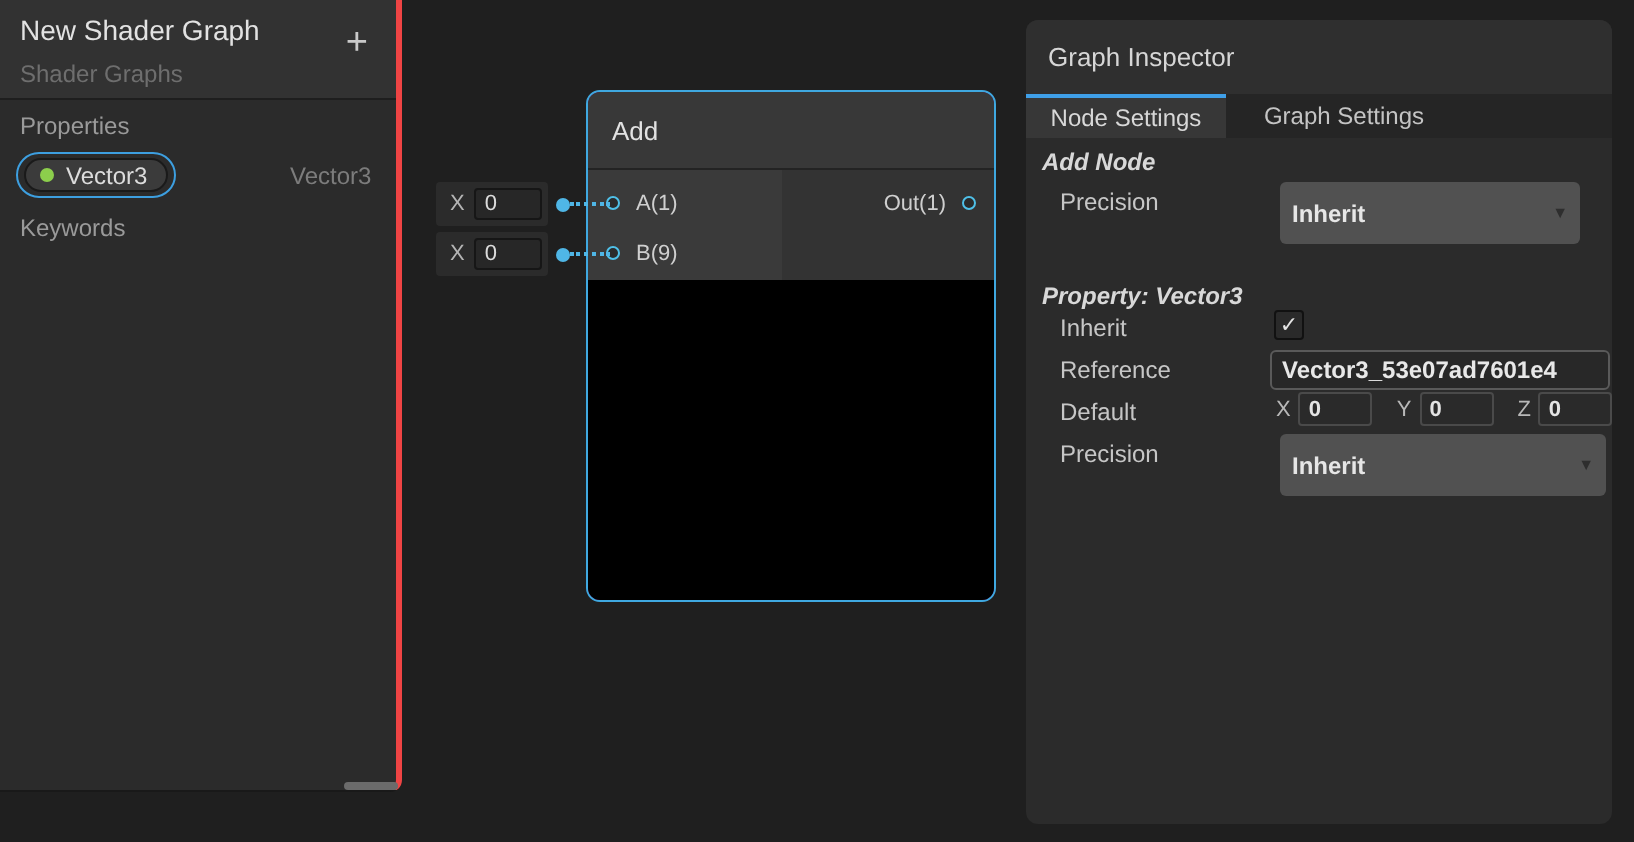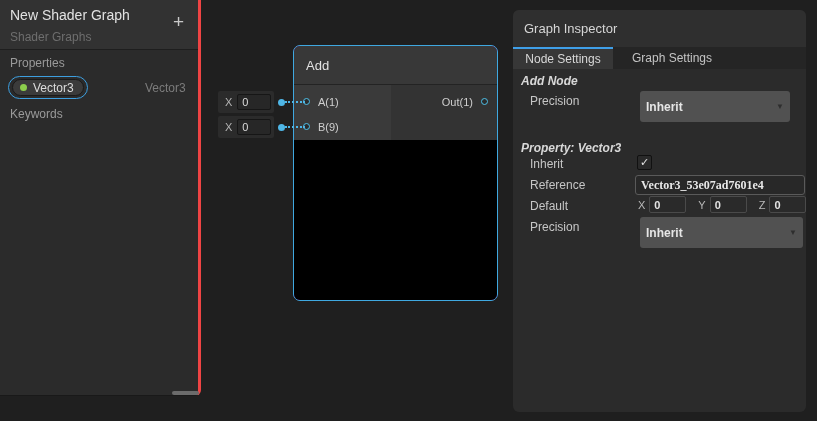--- a/index.html
+++ b/index.html
@@ -116,21 +116,21 @@
   .dd-arrow { margin-right:6px; font-size:8px; color:#2E2E2E; }
   .checkbox {
     position:absolute; left:124px; width:15px; height:15px; background:#2A2A2A;
     border:1px solid #111111; border-radius:2px; display:flex; align-items:center;
     justify-content:center; font-size:11px; color:#E4E4E4; cursor:pointer;
   }
   .ref-field {
     position:absolute; left:122px; width:170px; height:20px;
     background:#282828; border:1px solid #5A5A5A; border-radius:3px;
     color:#E8E8E8; font-size:12px; font-weight:bold; padding:0 0 0 5px;
-    font-family:Liberation Serif, serif; outline:none;
+    font-family:Liberation Sans, sans-serif; outline:none;
     white-space:nowrap; overflow:hidden;
   }
   .xyz-row { position:absolute; left:125px; display:flex; align-items:center; }
   .xyz-axis { font-size:11px; color:#B8B8B8; margin-right:4px; }
   .xyz-field {
     width:37px; height:17px; background:#2A2A2A; border:1px solid #4A4A4A;
     border-radius:2px; color:#E4E4E4; font-size:11px; font-weight:bold;
     padding:0 0 0 4px; margin-right:12px;
     font-family:"Liberation Sans", sans-serif; outline:none;
   }

